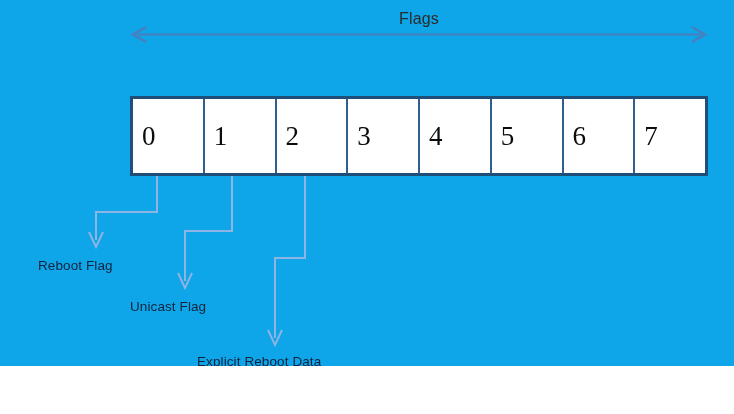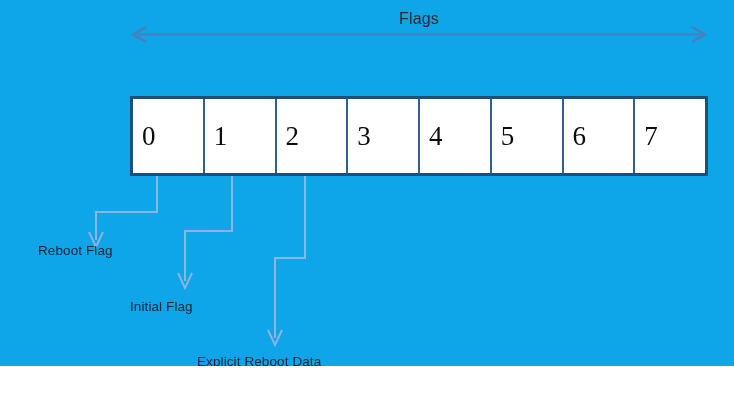--- a/index.html
+++ b/index.html
@@ -89,21 +89,21 @@
 
   
   .callout-label {
     position: absolute;
     font-size: 13.5px;
     line-height: 19px;
     color: #12233b;
     white-space: pre-line;
     letter-spacing: 0.1px;
   }
-  #label-reboot   { left: 38px;  top: 241px; }
+  #label-reboot   { left: 38px;  top: 256px; }
   #label-unicast  { left: 130px; top: 297px; }
   #label-eidc     { left: 197px; top: 352px; }
 </style>
 </head>
 <body>
 
 <div id="canvas">
 
   <div id="flags-title">Flags</div>
 
@@ -160,18 +160,18 @@
       <g>
         <path d="M305,176 L305,258 L275,258 L275,338"></path>
         <polyline points="268,330 275,345 282,330"></polyline>
       </g>
 
     </g>
   </svg>
 
   <div id="label-reboot" class="callout-label">Reboot Flag</div>
 
-  <div id="label-unicast" class="callout-label">Initial Flag</div>
+  <div id="label-unicast" class="callout-label">Unicast Flag</div>
 
   <div id="label-eidc" class="callout-label">Explicit Reboot Data
 Control Flag</div>
 
 </div>
 
 </body></html>

